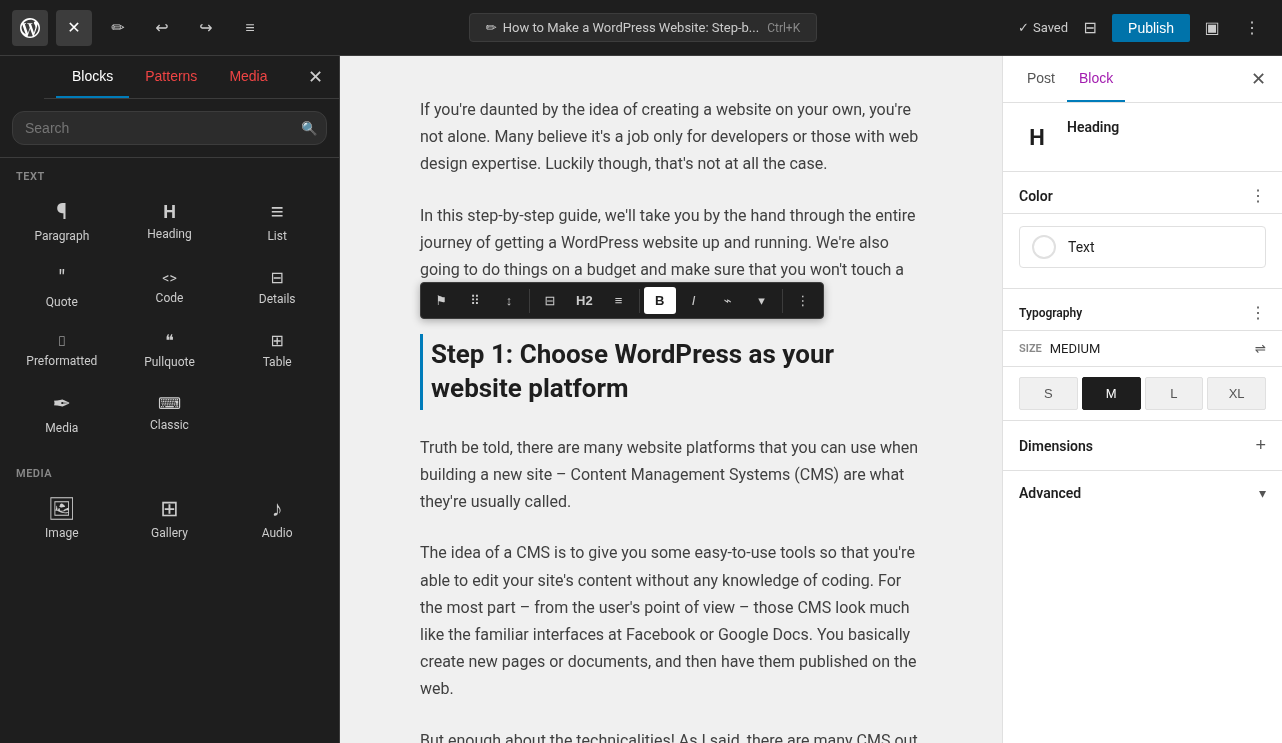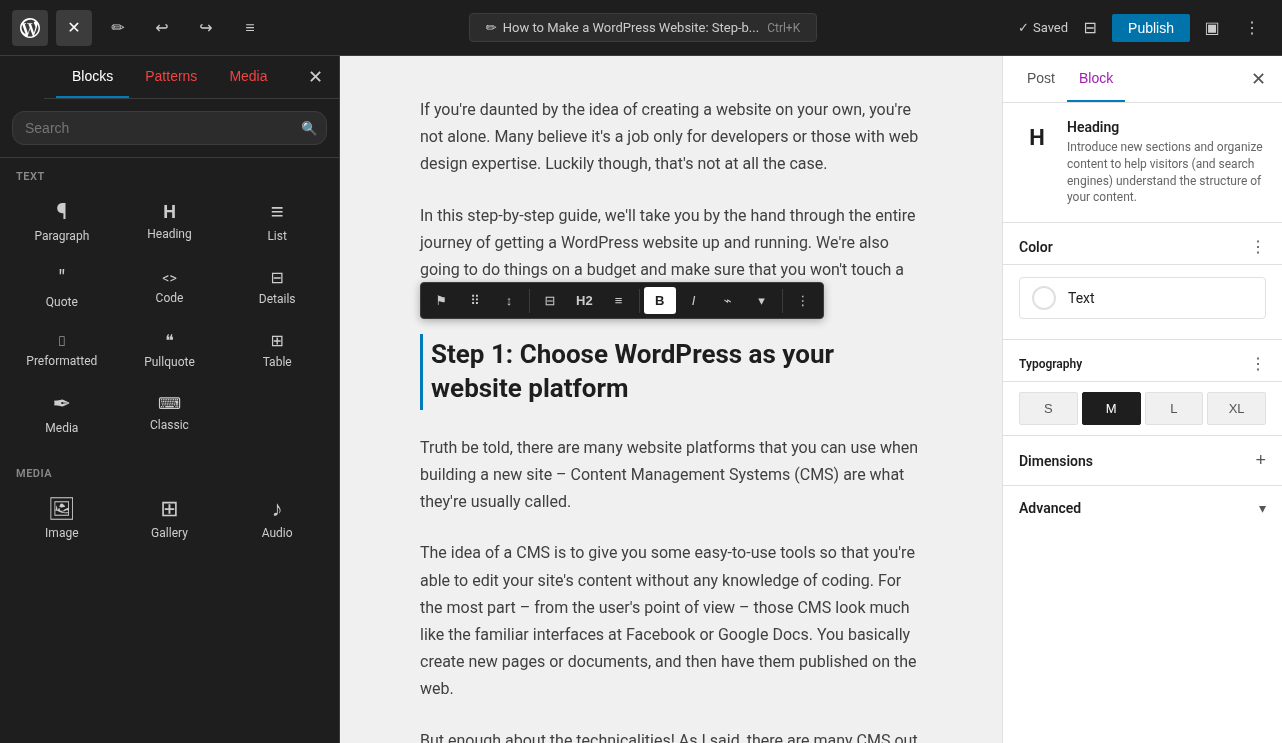--- a/index.html
+++ b/index.html
@@ -349,21 +349,20 @@
       <button class="right-tab active">Block</button>
       <button class="right-close">✕</button>
     </div>
 
     <div class="block-info">
       <div class="block-icon-large">
         <span style="font-weight:700;font-size:22px;">H</span>
       </div>
       <div class="block-info-text">
         <h3>Heading</h3>
-        <p>Introduce new sections and organize content to help visitors (and search engines) understand the structure of your content.</p>
       </div>
     </div>
 
     <div class="section-header">
       <span class="section-header-title">Color</span>
       <button class="section-header-menu">⋮</button>
     </div>
 
     <div class="color-options">
       <div class="color-option">
@@ -372,20 +371,25 @@
         </div>
         <span class="color-label">Text</span>
       </div>
     </div>
 
     <div class="typography-section">
       <div class="typography-header">
         <span class="typography-title">Typography</span>
         <button class="section-header-menu">⋮</button>
       </div>
+      <div class="size-row">
+        <span class="size-label">SIZE</span>
+        <span class="size-value">MEDIUM</span>
+        <button class="size-adjust">⇌</button>
+      </div>
       <div class="size-buttons">
         <button class="size-btn">S</button>
         <button class="size-btn active">M</button>
         <button class="size-btn">L</button>
         <button class="size-btn">XL</button>
       </div>
     </div>
 
     <div class="dimensions-row">
       <span class="dimensions-label">Dimensions</span>

